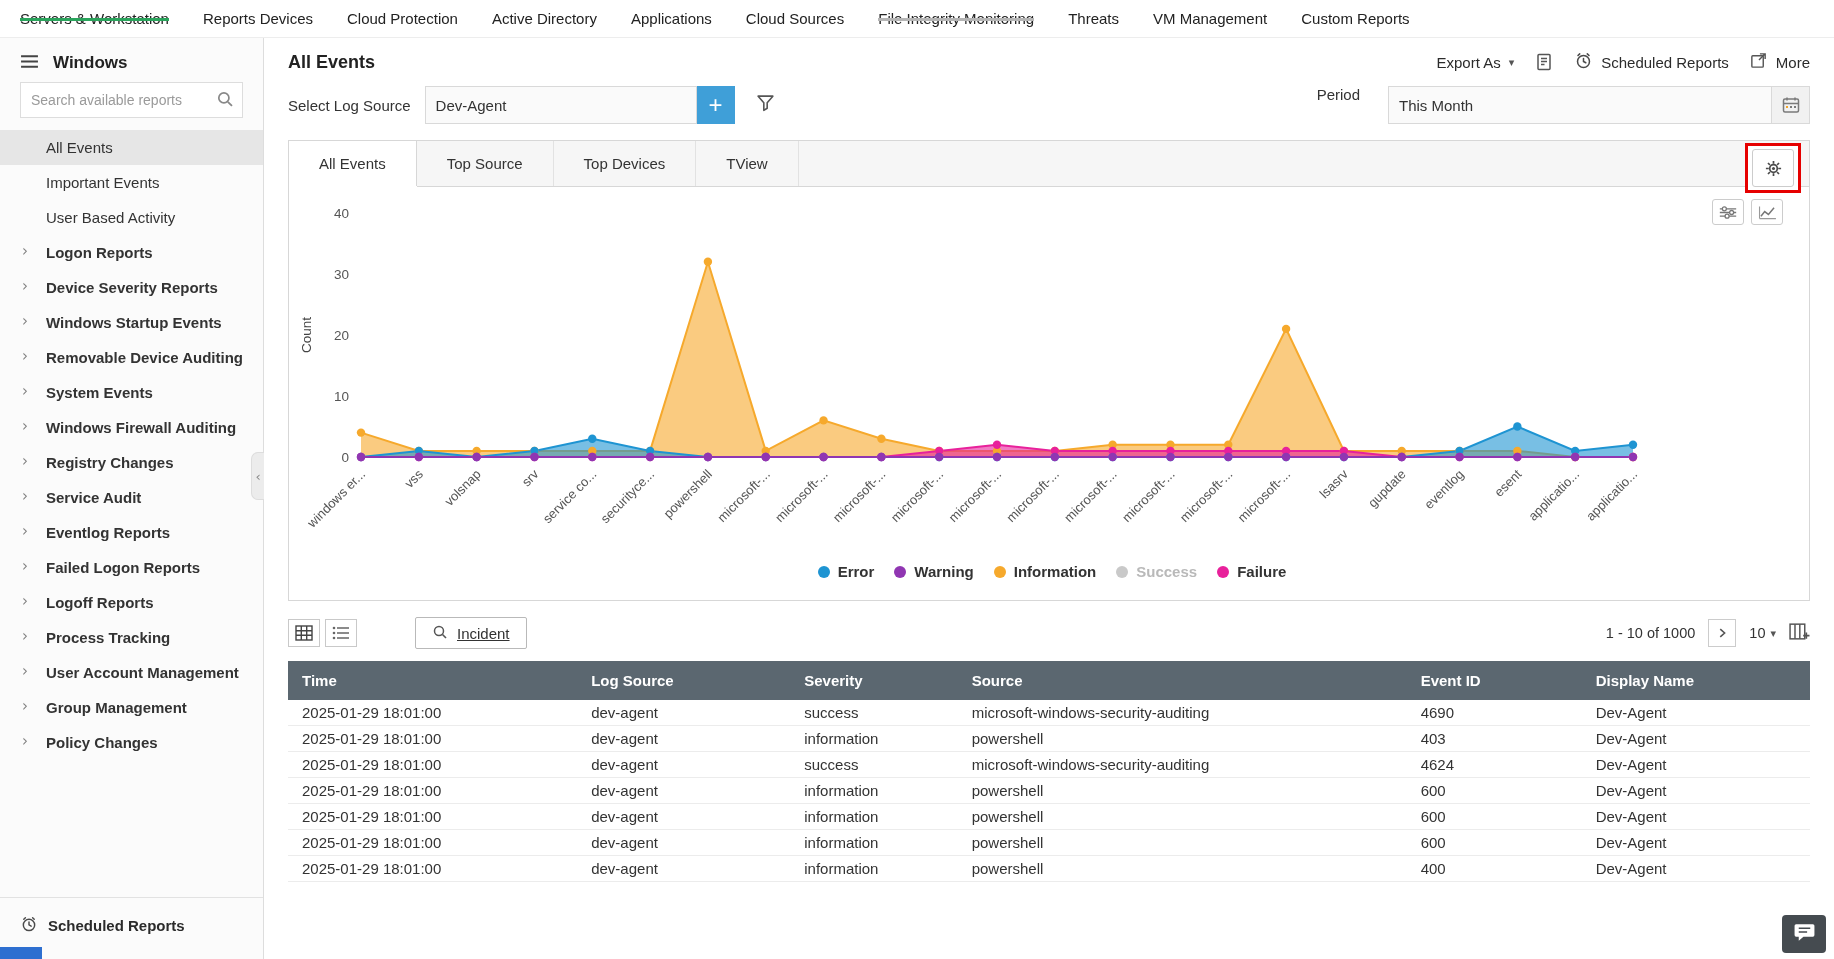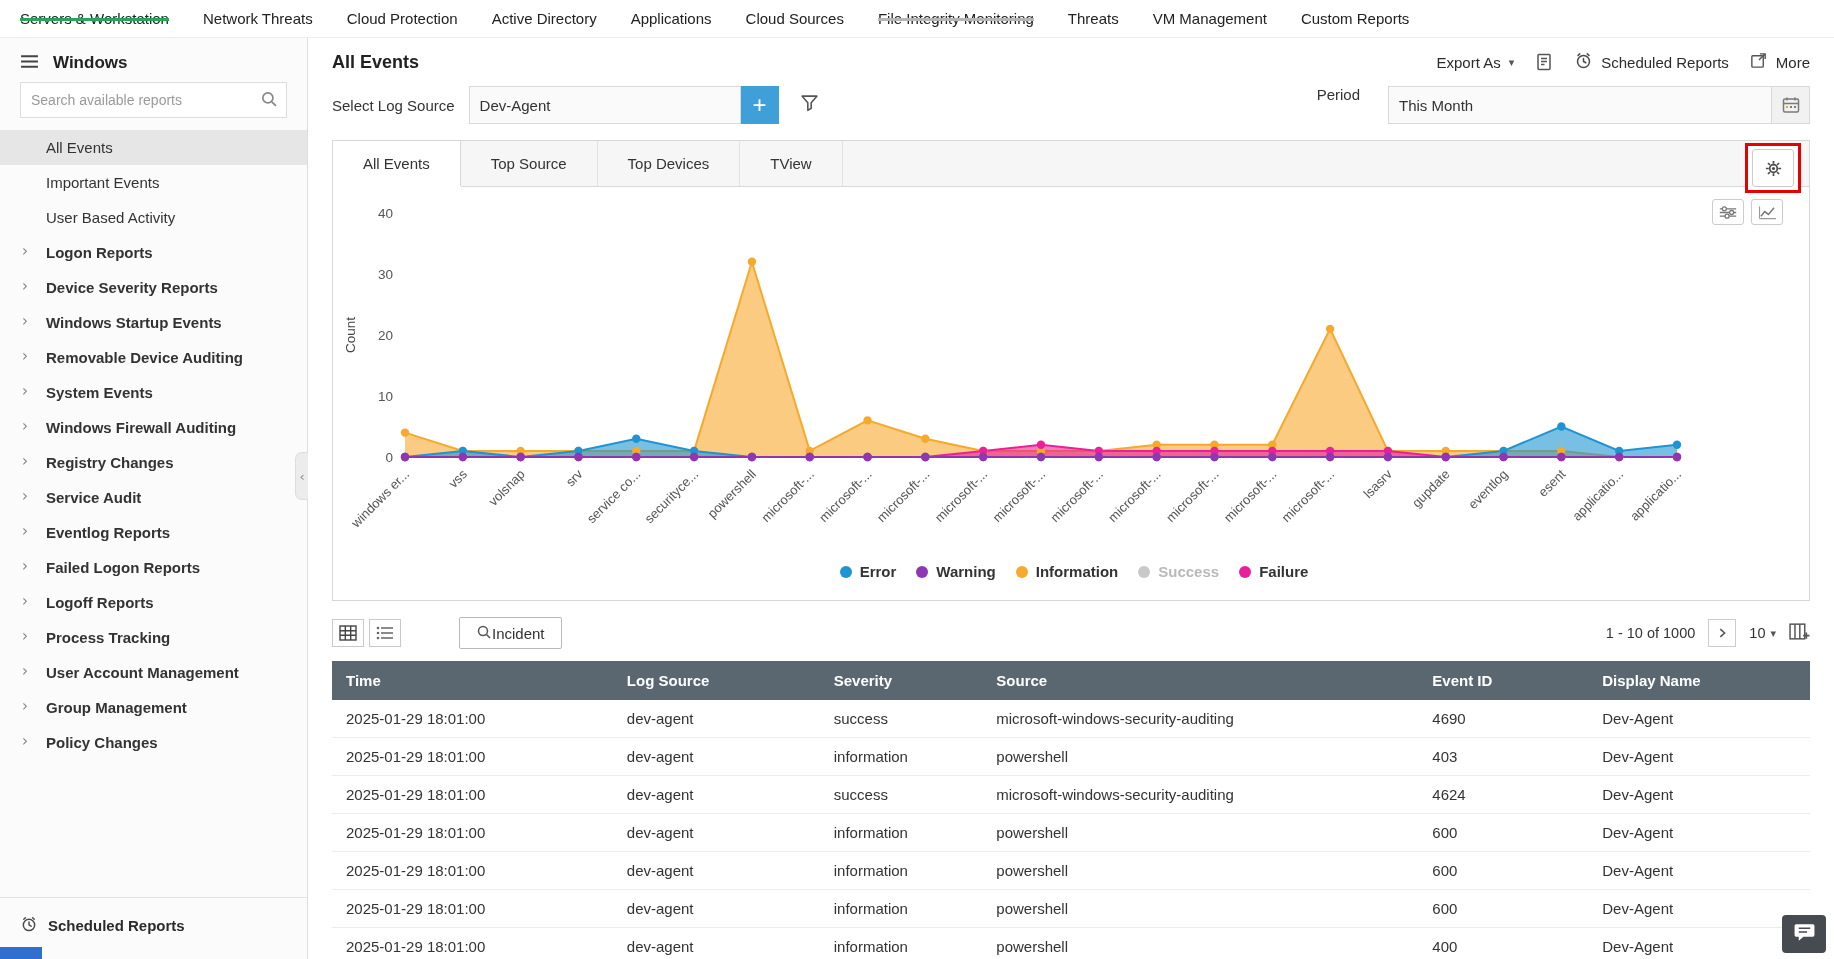--- a/index.html
+++ b/index.html
@@ -11,21 +11,21 @@
   .top-nav { display:flex; align-items:stretch; gap:34px; padding:16px 20px; height:38px;
     border-bottom:1px solid #ededed; background:#fff; }
   .nav-item { display:flex; align-items:center; font-size:15px; color:#222; position:relative; cursor:pointer; white-space:nowrap; }
   .nav-item.active::after { content:""; position:absolute; left:0; right:0; bottom:0; height:3px; background:#2aa45c; }
   .nav-item.gray-underline::after { content:""; position:absolute; left:0; right:0; bottom:0; height:3px; background:#b5b5b5; }
 
   
   .body { display:flex; height:921px; }
 
   
-  .sidebar { width:308px; background:#fbfbfb; border-right:1px solid #ddd; position:relative;
+  .sidebar { width:264px; background:#fbfbfb; border-right:1px solid #ddd; position:relative;
     display:flex; flex-direction:column; }
   .sb-head { display:flex; align-items:center; gap:14px; padding:15px 20px 9px; }
   .sb-title { font-size:17px; font-weight:bold; color:#222; }
   .sb-search { position:relative; margin:0 20px 10px; }
   .sb-search input { width:100%; height:36px; border:1px solid #ddd; background:#fff; padding:0 34px 0 10px;
     font-size:14px; color:#444; font-family:"Liberation Sans",sans-serif; outline:none; }
   .sb-search input::placeholder { color:#9a9a9a; }
   .search-ic { position:absolute; right:9px; top:8px; }
   .sb-list { flex:1; overflow:hidden; padding-top:2px; }
   .sb-item { position:relative; padding:9px 20px 9px 46px; font-size:15px; color:#333; cursor:pointer; }
@@ -83,48 +83,48 @@
   .legend-item { display:flex; align-items:center; gap:8px; font-size:15px; font-weight:bold; color:#333; cursor:pointer; }
   .legend-item.disabled { color:#b9b9b9; }
   .legend-dot { width:12px; height:12px; border-radius:50%; display:inline-block; }
 
   
   .table-toolbar { margin:16px 8px 0; display:flex; align-items:center; }
   .view-btn { width:32px; height:28px; border:1px solid #c9c9c9; background:#fff; display:flex;
     align-items:center; justify-content:center; cursor:pointer; }
   .view-btn + .view-btn { margin-left:5px; }
   .incident-btn { margin-left:58px; height:32px; border:1px solid #b9b9b9; border-radius:2px; background:#fff;
-    display:flex; align-items:center; gap:0; padding:0 16px; font-size:15px; color:#333; cursor:pointer;
-    font-family:"Liberation Sans",sans-serif; }
+    display:flex; align-items:center; gap:9px; padding:0 16px; font-size:15px; color:#333; cursor:pointer;
+    font-family:"Liberation Sans",sans-serif;text-decoration:underline; }
   .toolbar-right { margin-left:auto; display:flex; align-items:center; gap:13px; font-size:14.5px; color:#333; }
   .nav-btn { width:28px; height:28px; border:1px solid #ccc; background:#fff; display:flex; align-items:center;
     justify-content:center; cursor:pointer; }
   .page-size { display:flex; align-items:center; gap:5px; cursor:pointer; }
   .col-btn { background:none; border:none; cursor:pointer; }
 
   table.events { margin:12px 8px 0; width:calc(100% - 16px); border-collapse:collapse; table-layout:fixed; }
   table.events th { background:#5b6770; color:#fff; text-align:left; font-size:15px; font-weight:bold;
     padding:11px 14px; white-space:nowrap; }
-  table.events td { padding:10px 14px; font-size:15px; color:#333; border-bottom:1px solid #ececec;
+  table.events td { padding:4px 14px; font-size:15px; color:#333; border-bottom:1px solid #ececec;
     background:#fff; white-space:nowrap; overflow:hidden; text-overflow:ellipsis; }
 
   .chat-btn { position:absolute; right:8px; bottom:6px; width:44px; height:38px; background:#454b50;
     border-radius:4px; display:flex; align-items:center; justify-content:center; cursor:pointer; }
 </style>
 </head>
 <body>
 
 <div class="app">
 
   <nav class="top-nav" id="top-nav">
       <div class="nav-item active">
         <span>Servers &amp; Workstation</span>
       </div>
       <div class="nav-item">
-        <span>Network Threats</span>
+        <span>Reports Devices</span>
       </div>
       <div class="nav-item">
         <span>Cloud Protection</span>
       </div>
       <div class="nav-item">
         <span>Active Directory</span>
       </div>
       <div class="nav-item">
         <span>Applications</span>
       </div>

